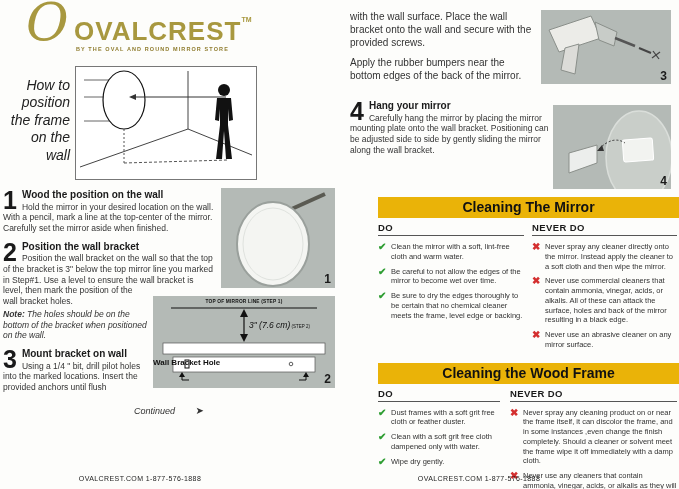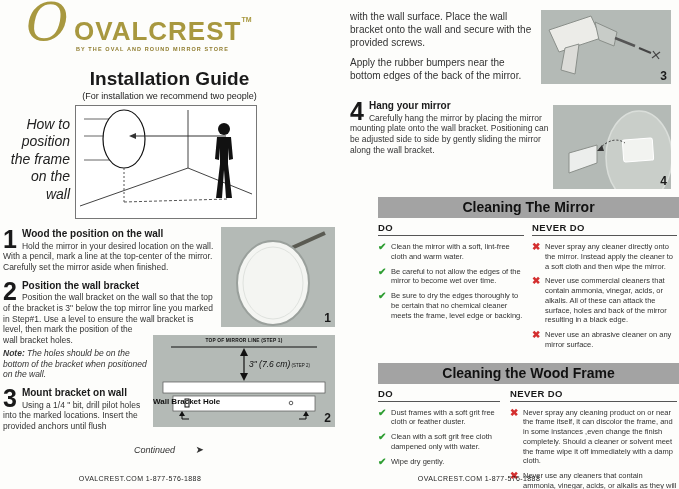--- a/index.html
+++ b/index.html
@@ -49,21 +49,21 @@
   .page-right{position:absolute;left:339px;top:0;width:340px;height:489px;box-sizing:border-box;
               padding:10px 0 0 11px;}
   .cont-row{display:flex;}
   .cont-col{flex:1;font-size:10px;line-height:1.3;padding-right:6px;}
   .cont-col p{margin:0 0 7px 0;}
   .fig3{width:130px;height:74px;margin-right:8px;}
   .step4-row{display:flex;margin-top:2px;}
   .step4-col{flex:1;padding-right:4px;}
   .fig4{width:118px;height:84px;margin:14px 8px 0 0;}
   .cleaning{margin:8px 0 0 28px;}
-  .section-bar{background:#a3a3a3;text-align:center;font-weight:bold;font-size:14px;
+  .section-bar{background:#eab308;text-align:center;font-weight:bold;font-size:14px;
                color:#111;padding:2px 0 3px 0;}
   .cols{display:flex;margin-top:4px;}
   .colhead{font-size:9.5px;color:#1a1a1a;letter-spacing:.4px;border-bottom:1.5px solid #555;
            padding-bottom:2px;margin-bottom:6px;font-weight:bold;}
   .li{display:flex;margin-bottom:5px;font-size:7.5px;line-height:1.3;}
   .mark{flex:none;width:13px;font-weight:bold;font-size:10px;line-height:1;}
   .mark.check{color:#2f9e33;}
   .mark.cross{color:#d42f2f;}
   .cm-do{width:146px;margin-right:8px;}
   .cm-never{flex:1;padding-right:2px;}
@@ -77,24 +77,20 @@
 <div class="sheet">
 
   <div class="page-left">
 
     <div class="logo">
       <span class="script-o">O</span>
       <div class="wordmark"><span>OVALCREST</span><span class="tm">TM</span></div>
       <div class="tagline">BY THE OVAL AND ROUND MIRROR STORE</div>
     </div>
 
-    <div class="title-block">
-      <div class="doc-title">Installation Guide</div>
-      <div class="doc-subtitle">(For installation we recommend two people)</div>
-    </div>
 
     <div class="diagram-row">
       <div class="diagram-caption">How to position the frame on the wall</div>
       <div class="pos-diagram">
         <svg width="178" height="110" viewBox="0 0 178 110">
           <line x1="112" y1="4" x2="112" y2="62" stroke="#444" stroke-width="1"></line>
           <line x1="112" y1="62" x2="4" y2="100" stroke="#444" stroke-width="1"></line>
           <line x1="112" y1="62" x2="176" y2="88" stroke="#444" stroke-width="1"></line>
           <line x1="8" y1="13" x2="38" y2="13" stroke="#666" stroke-width="1"></line>
           <line x1="8" y1="30" x2="38" y2="30" stroke="#666" stroke-width="1"></line>

